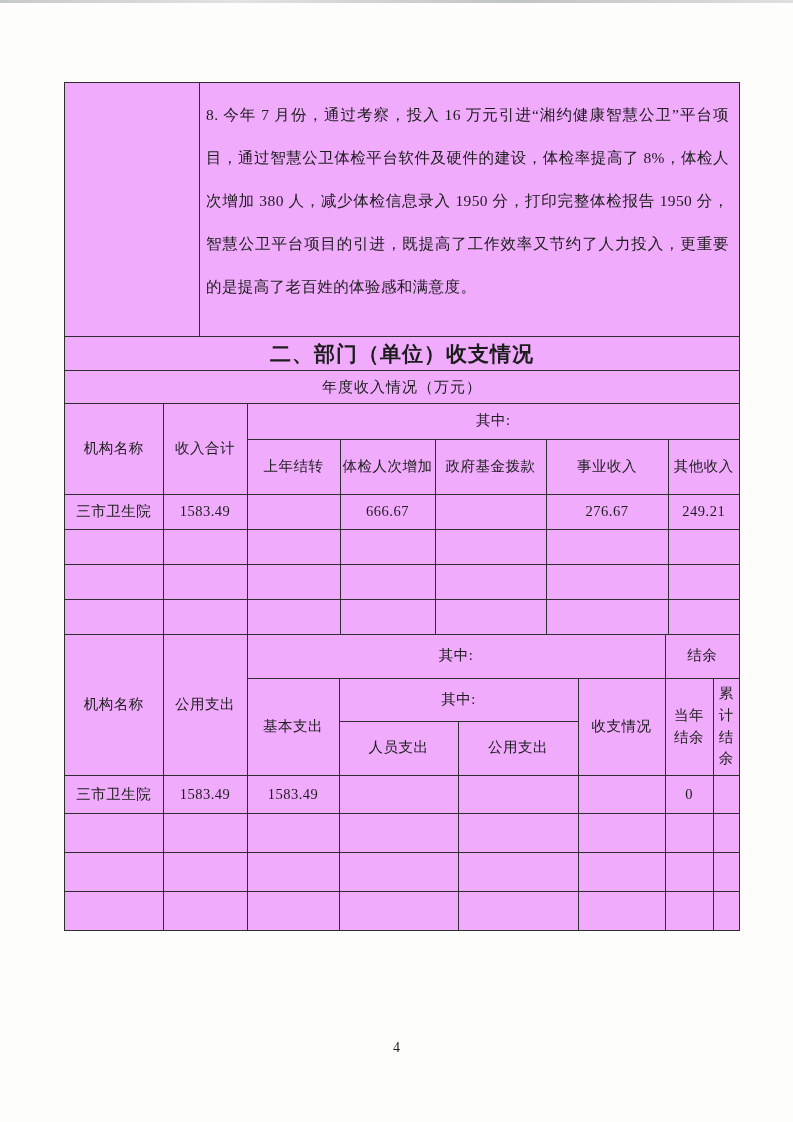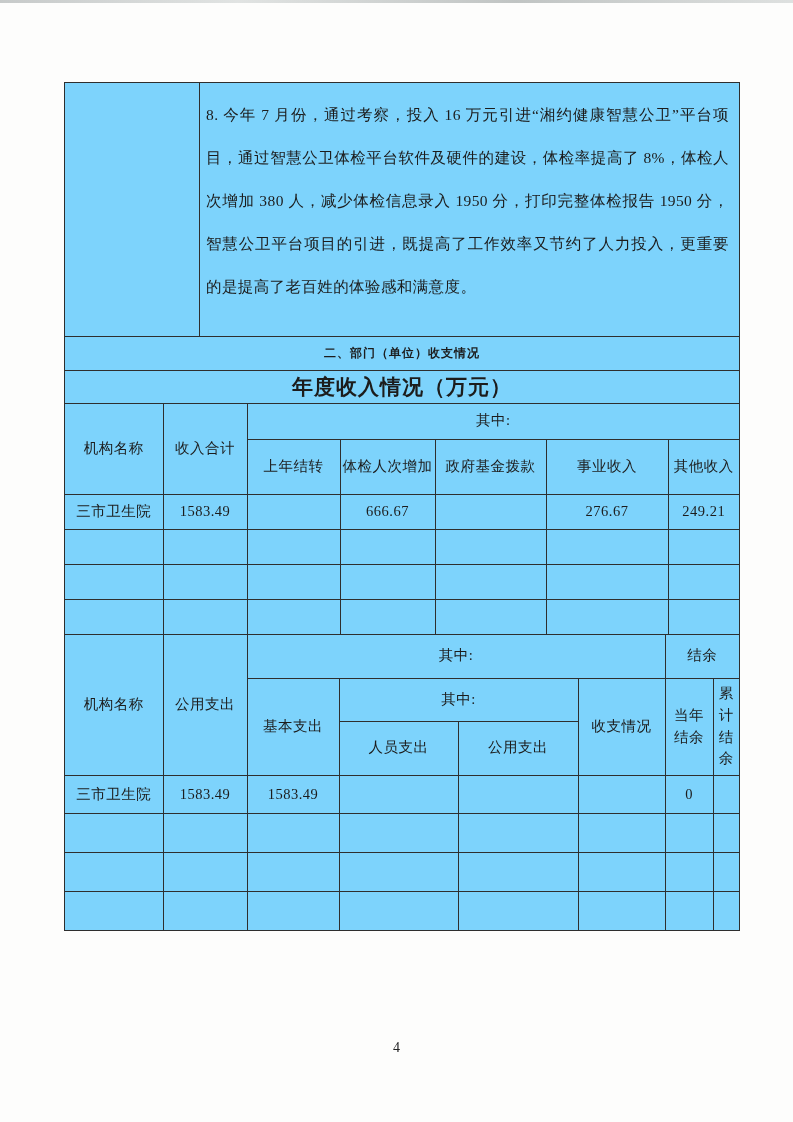--- a/index.html
+++ b/index.html
@@ -12,39 +12,39 @@
   }
   .scan-edge-top{
     position:absolute;top:0;left:0;width:100%;height:3px;
     background:linear-gradient(90deg,#9aa0a0 0%,#c9cecd 30%,#8f9695 65%,#c4c9c8 100%);
     opacity:.55;
   }
   .doc{
     position:absolute;left:64px;top:82px;width:676px;
     border:1.4px solid #2e2e2e;
     box-sizing:border-box;
-    background:#7dd3fc;
+    background:#f0abfc;
   }
   .note-section{display:flex;height:253px;box-sizing:border-box;}
   .note-left{width:135px;border-right:1.3px solid #2e2e2e;box-sizing:border-box;flex:none;}
   .note-text{
     flex:1;padding:10px 10px 0 6px;
     font-size:15.5px;line-height:43px;
     text-align:justify;letter-spacing:.4px;
     box-sizing:border-box;
   }
   .sec-title{
     height:33px;border-top:1.3px solid #2e2e2e;
     display:flex;align-items:center;justify-content:center;
-    font-weight:bold;font-size:12px;letter-spacing:1px;
+    font-weight:bold;font-size:21px;letter-spacing:1px;
   }
   .sub-title{
     height:32px;border-top:1.3px solid #2e2e2e;
     display:flex;align-items:center;justify-content:center;
-    font-weight:bold;font-size:21px;letter-spacing:1px;
+    font-weight:normal;font-size:15px;letter-spacing:1px;
   }
   .sub-title.tall{height:50px;}
   .tbl-wrap{border-top:1.3px solid #2e2e2e;}
   table.grid{
     width:100%;border-collapse:collapse;border-style:hidden;
     table-layout:fixed;
   }
   table.grid th,table.grid td{
     border:1.2px solid #2e2e2e;
     text-align:center;vertical-align:middle;

